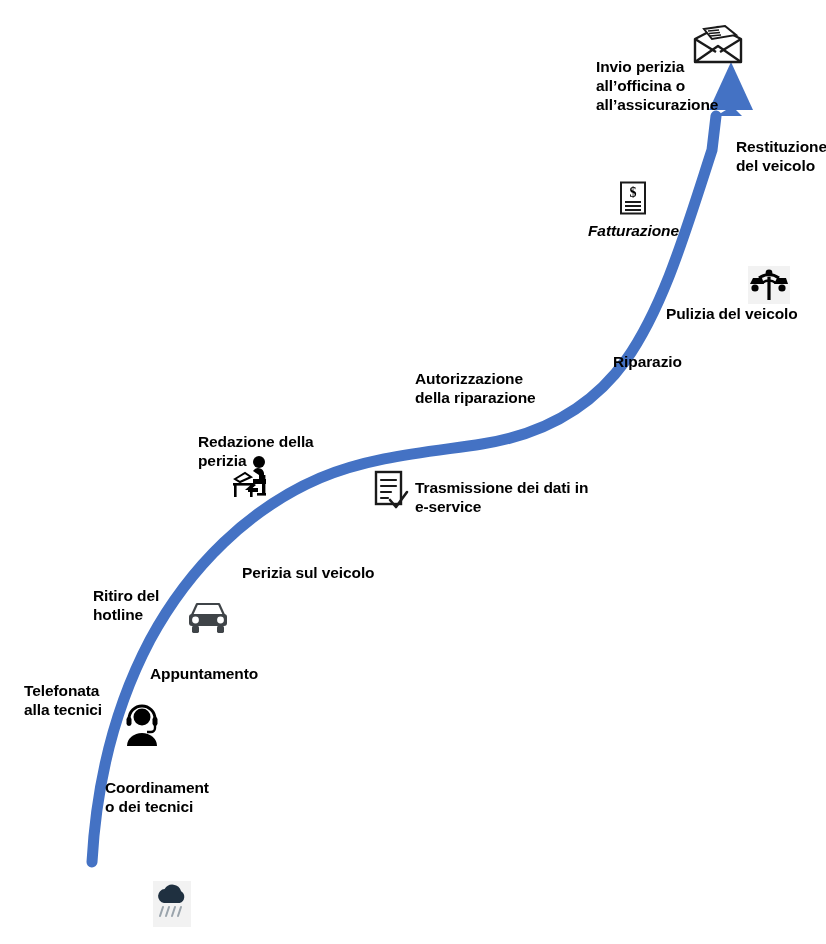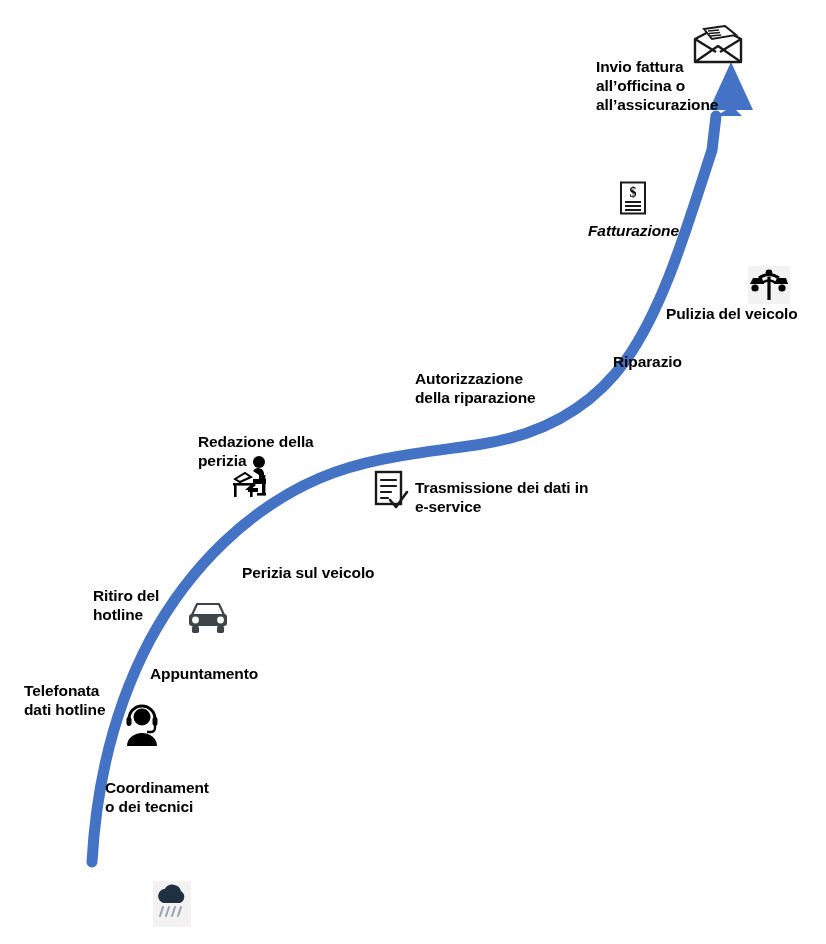--- a/index.html
+++ b/index.html
@@ -66,21 +66,21 @@
         <line x1="22" y1="26" x2="19" y2="35"></line>
         <line x1="28" y1="26" x2="25" y2="35"></line>
       </g>
     </svg>
   </div>
 
   <div class="label" style="left:105px; top:778px;">Coordinament
 o dei tecnici</div>
 
   <div class="label" style="left:24px; top:681px;">Telefonata
-dati hotline</div>
+alla tecnici</div>
   <div class="icon-box" style="left:122px; top:704px;">
     <svg width="40" height="42" viewBox="0 0 40 42">
       <circle cx="20" cy="13" r="8.5" fill="#000000"></circle>
       <path d="M7 15 a13 13 0 0 1 26 0" fill="none" stroke="#000000" stroke-width="3"></path>
       <rect x="4.5" y="13" width="5" height="9" rx="2.4" fill="#000000"></rect>
       <rect x="30.5" y="13" width="5" height="9" rx="2.4" fill="#000000"></rect>
       <path d="M33 21 v3 a4 4 0 0 1 -4 4 h-4" fill="none" stroke="#000000" stroke-width="2.4"></path>
       <path d="M5 42 a15 13 0 0 1 30 0 z" fill="#000000"></path>
     </svg>
   </div>
@@ -161,22 +161,24 @@
       <text x="14" y="16" font-family="'Liberation Serif', serif" font-size="14" font-weight="bold" text-anchor="middle" fill="#000000">$</text>
       <g stroke="#1a1a1a" stroke-width="2">
         <line x1="6" y1="21" x2="22" y2="21"></line>
         <line x1="6" y1="25" x2="22" y2="25"></line>
         <line x1="6" y1="29" x2="22" y2="29"></line>
       </g>
     </svg>
   </div>
   <div class="label" style="left:588px; top:221px;font-style:italic;">Fatturazione</div>
 
+  <div class="label" style="left:736px; top:137px;">Restituzione
+del veicolo</div>
 
-  <div class="label" style="left:596px; top:57px;">Invio fattura
+  <div class="label" style="left:596px; top:57px;">Invio perizia
 all’officina o
 all’assicurazione</div>
   <div class="icon-box" style="left:692px; top:25px;">
     <svg width="52" height="40" viewBox="0 0 52 40">
       <path d="M3 14 L26 2 L49 14 L49 37 L3 37 Z" fill="#ffffff" stroke="#1a1a1a" stroke-width="2.4" stroke-linejoin="round"></path>
       <path d="M3 37 L26 21 L49 37" fill="none" stroke="#1a1a1a" stroke-width="2.4" stroke-linejoin="round"></path>
       <path d="M3 14 L24 27" fill="none" stroke="#1a1a1a" stroke-width="2.4"></path>
       <path d="M49 14 L28 27" fill="none" stroke="#1a1a1a" stroke-width="2.4"></path>
       <path d="M12 4 L33 1 L44 10 L20 14 Z" fill="#ffffff" stroke="#1a1a1a" stroke-width="2"></path>
       <g stroke="#1a1a1a" stroke-width="1.4">

